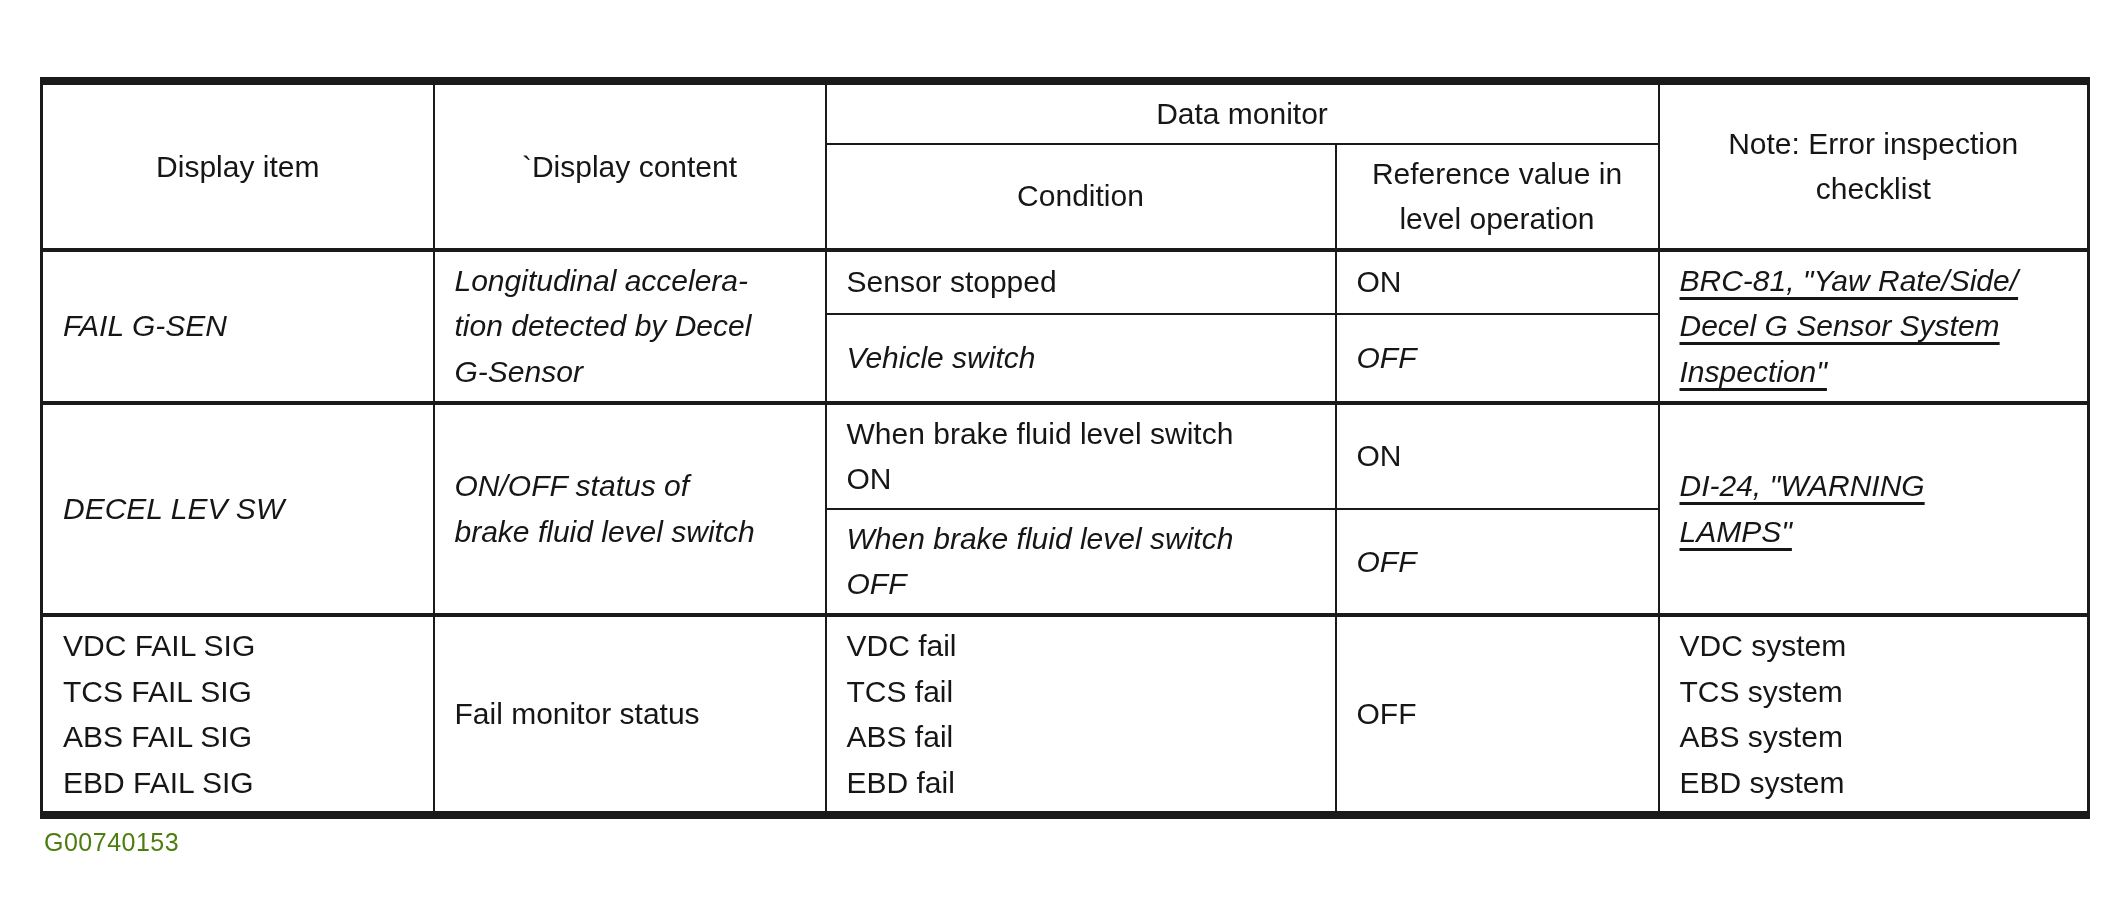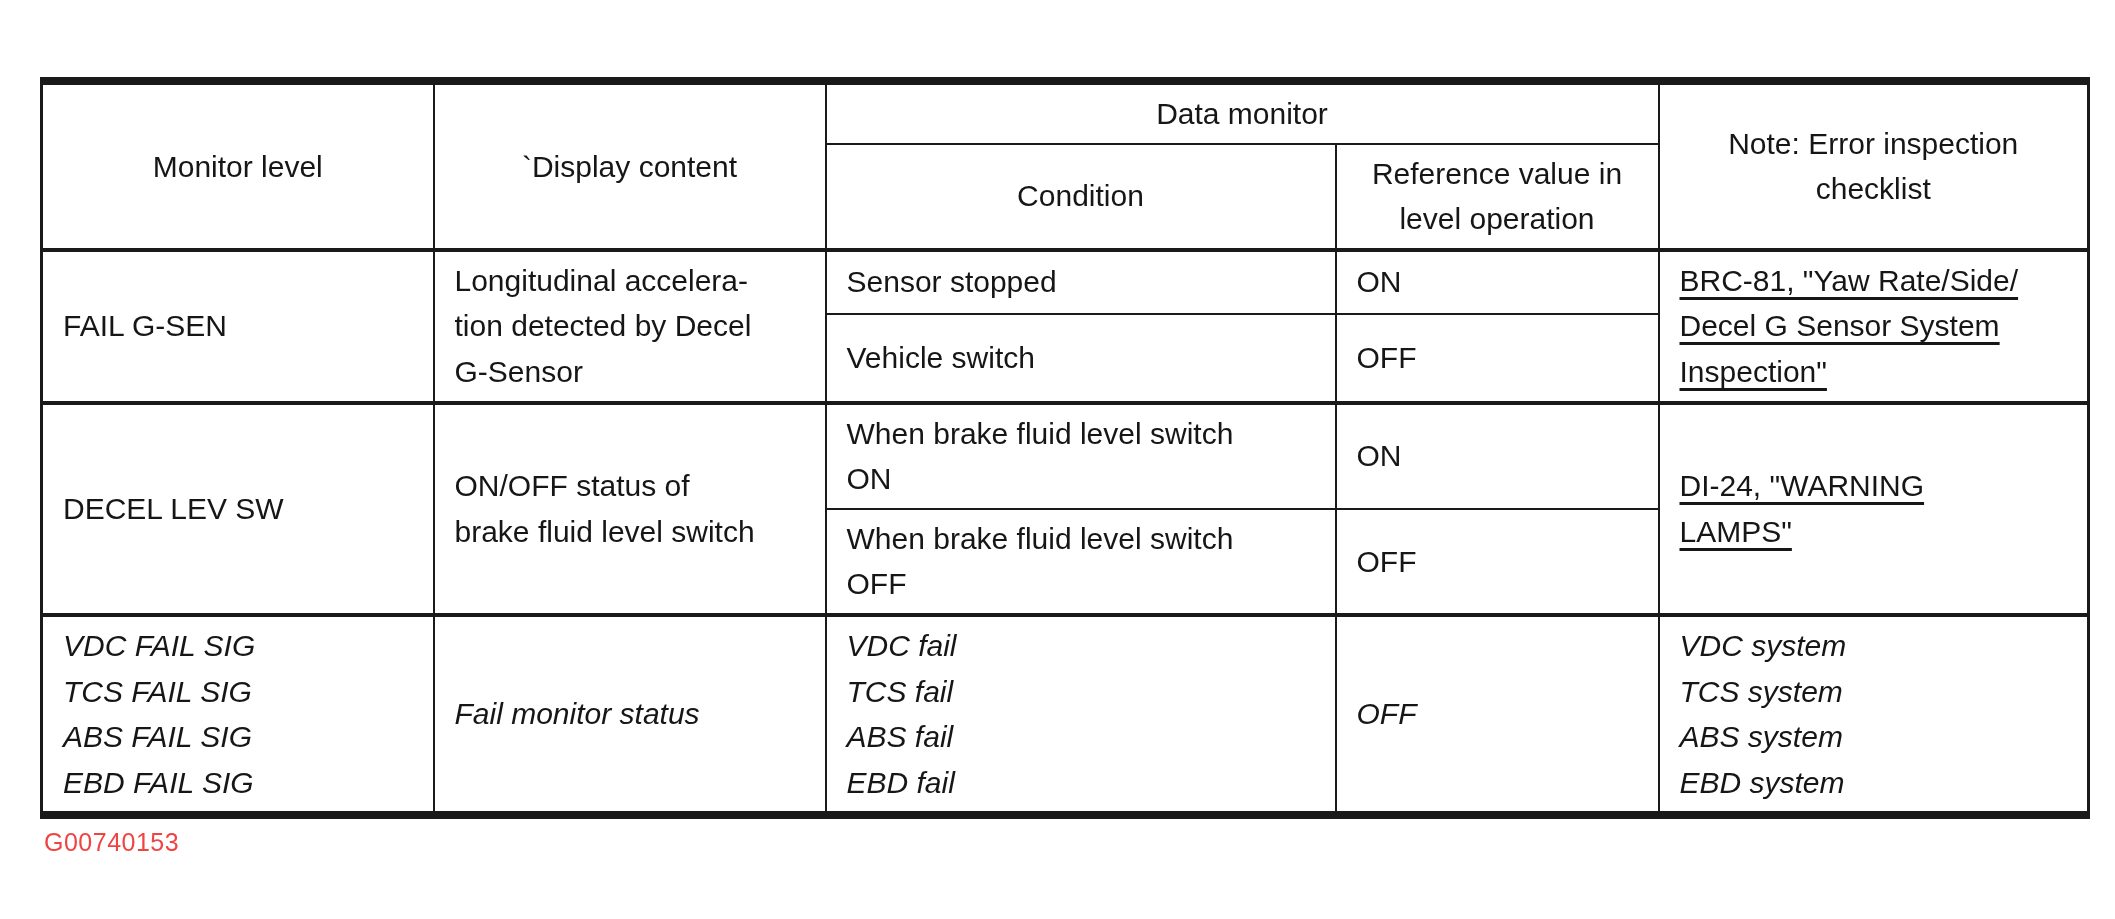--- a/index.html
+++ b/index.html
@@ -39,57 +39,57 @@
     color: #161616;
     overflow: hidden;
   }
   .doc-table th {
     text-align: center;
     padding: 6px 10px;
   }
   .doc-table td { text-align: left; }
   .pre { white-space: pre-line; }
   .b-head { border-bottom-width: 4px !important; }
-  .b-group { border-bottom-width: 4px !important; }
+  .b-group { border-bottom-width: 4px !important; font-style: italic; }
   .note-link {
     text-decoration: underline;
     text-decoration-thickness: 2.5px;
     text-underline-offset: 6px;
   }
   .caption {
     position: absolute;
     left: 44px;
     top: 828px;
     font-size: 25px;
     font-weight: 400;
     letter-spacing: 0.5px;
-    color: #ef4444;
+    color: #4d7c0f;
   }
   tr.hrow1 { height: 62px; }
   tr.hrow2 { height: 100px; }
   tr.r1a { height: 58px; }
   tr.r1b { height: 84px; }
   tr.r2a { height: 97px; }
   tr.r2b { height: 104px; }
-  tr.r3  { height: 188px; font-style: italic; }
+  tr.r3  { height: 188px; }
 </style>
 </head>
 <body>
 
 <table class="doc-table">
   <colgroup>
     <col style="width:392px">
     <col style="width:392px">
     <col style="width:510px">
     <col style="width:323px">
     <col style="width:430px">
   </colgroup>
   <tbody>
     <tr class="hrow1">
-      <th rowspan="2" class="b-head">Monitor level</th>
+      <th rowspan="2" class="b-head">Display item</th>
       <th rowspan="2" class="b-head">`Display content</th>
       <th colspan="2">Data monitor</th>
       <th rowspan="2" class="b-head pre">Note: Error inspection
 checklist</th>
     </tr>
     <tr class="hrow2">
       <th class="b-head">Condition</th>
       <th class="b-head pre">Reference value in
 level operation</th>
     </tr>

